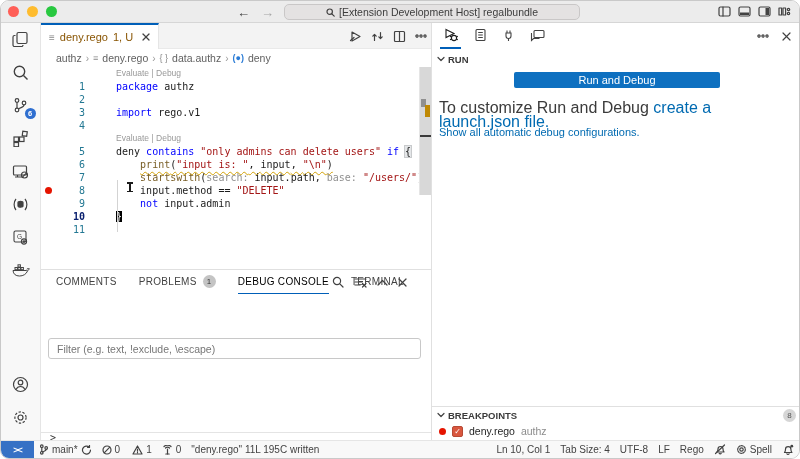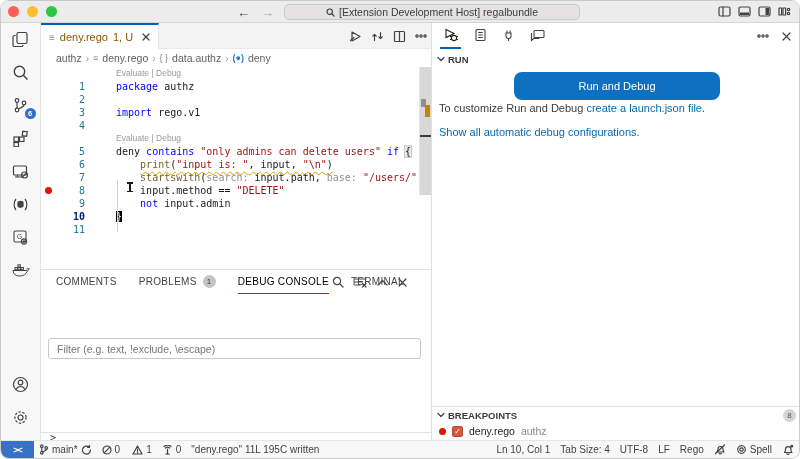--- a/index.html
+++ b/index.html
@@ -74,22 +74,22 @@
   .console-input{position:absolute;left:0;bottom:0;right:0;height:10px;border-top:1px solid #e4e4e4;color:#333;font-family:"DejaVu Sans Mono",monospace;font-size:10px;padding-left:9px;line-height:9px;}
 
   
   .sidepanel{position:absolute;left:430px;top:22px;right:0;bottom:18px;background:#fff;border-left:1px solid #e0e0e0;}
   .sp-tabs{position:absolute;left:8px;top:0;height:26px;display:flex;align-items:center;gap:10px;}
   .sp-tab{height:26px;display:flex;align-items:center;padding:0 3px;border-bottom:2px solid transparent;color:#424242;}
   .sp-tab.active{border-bottom-color:var(--accent);color:#1f1f1f;}
   .sp-tools{position:absolute;right:8px;top:0;height:26px;display:flex;align-items:center;gap:13px;}
   .section-head{display:flex;align-items:center;gap:3px;font-size:9.5px;font-weight:bold;color:#3b3b3b;height:16px;padding-left:5px;}
   .run-head{position:absolute;left:0;top:28px;right:0;}
-  .rd-btn{position:absolute;left:82px;top:49px;width:206px;height:28px;background:var(--button);color:#fff;border:none;border-radius:8px;font-size:11px;font-family:"Liberation Sans",sans-serif;}
-  .rd-p1{position:absolute;left:7px;top:78px;right:8px;font-size:11px;line-height:14px;color:#3b3b3b;}
+  .rd-btn{position:absolute;left:82px;top:49px;width:206px;height:16px;background:var(--button);color:#fff;border:none;border-radius:2px;font-size:11px;font-family:"Liberation Sans",sans-serif;}
+  .rd-p1{position:absolute;left:7px;top:78px;right:8px;font-size:16px;line-height:14px;color:#3b3b3b;}
   .rd-p1 a,.rd-p2{color:var(--link);text-decoration:none;}
   .rd-p2{position:absolute;left:7px;top:103px;font-size:11px;}
   .bp-section{position:absolute;left:0;right:0;bottom:0;height:34px;border-top:1px solid #e0e0e0;}
   .bp-row{position:absolute;left:0;top:16px;right:0;height:16px;display:flex;align-items:center;gap:6px;padding-left:7px;font-size:10.5px;}
   .bp-dot{width:7px;height:7px;border-radius:50%;background:var(--error);}
   .bp-check{width:11px;height:11px;border-radius:2px;background:#d9573f;border:1px solid #b84a35;color:#fff;font-size:8px;display:flex;align-items:center;justify-content:center;}
   .bp-file{color:#1f1f1f;}
   .bp-pkg{color:#8c8c8c;}
   .bp-badge{position:absolute;right:3px;top:2px;width:13px;height:13px;border-radius:7px;background:#d6d6d6;color:#555;font-size:8px;display:flex;align-items:center;justify-content:center;}
 

